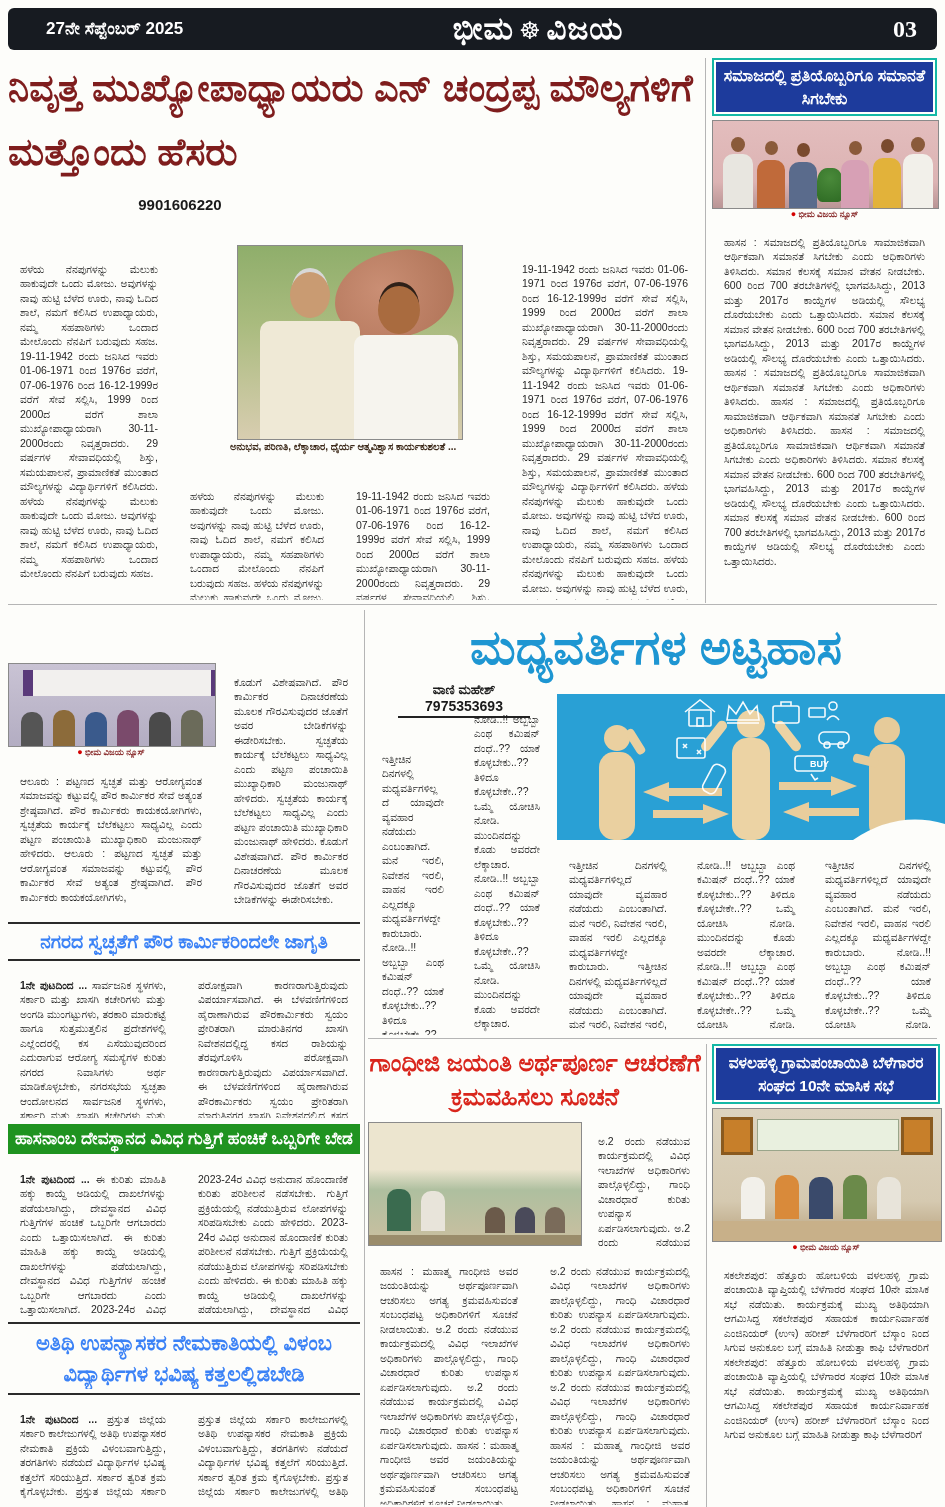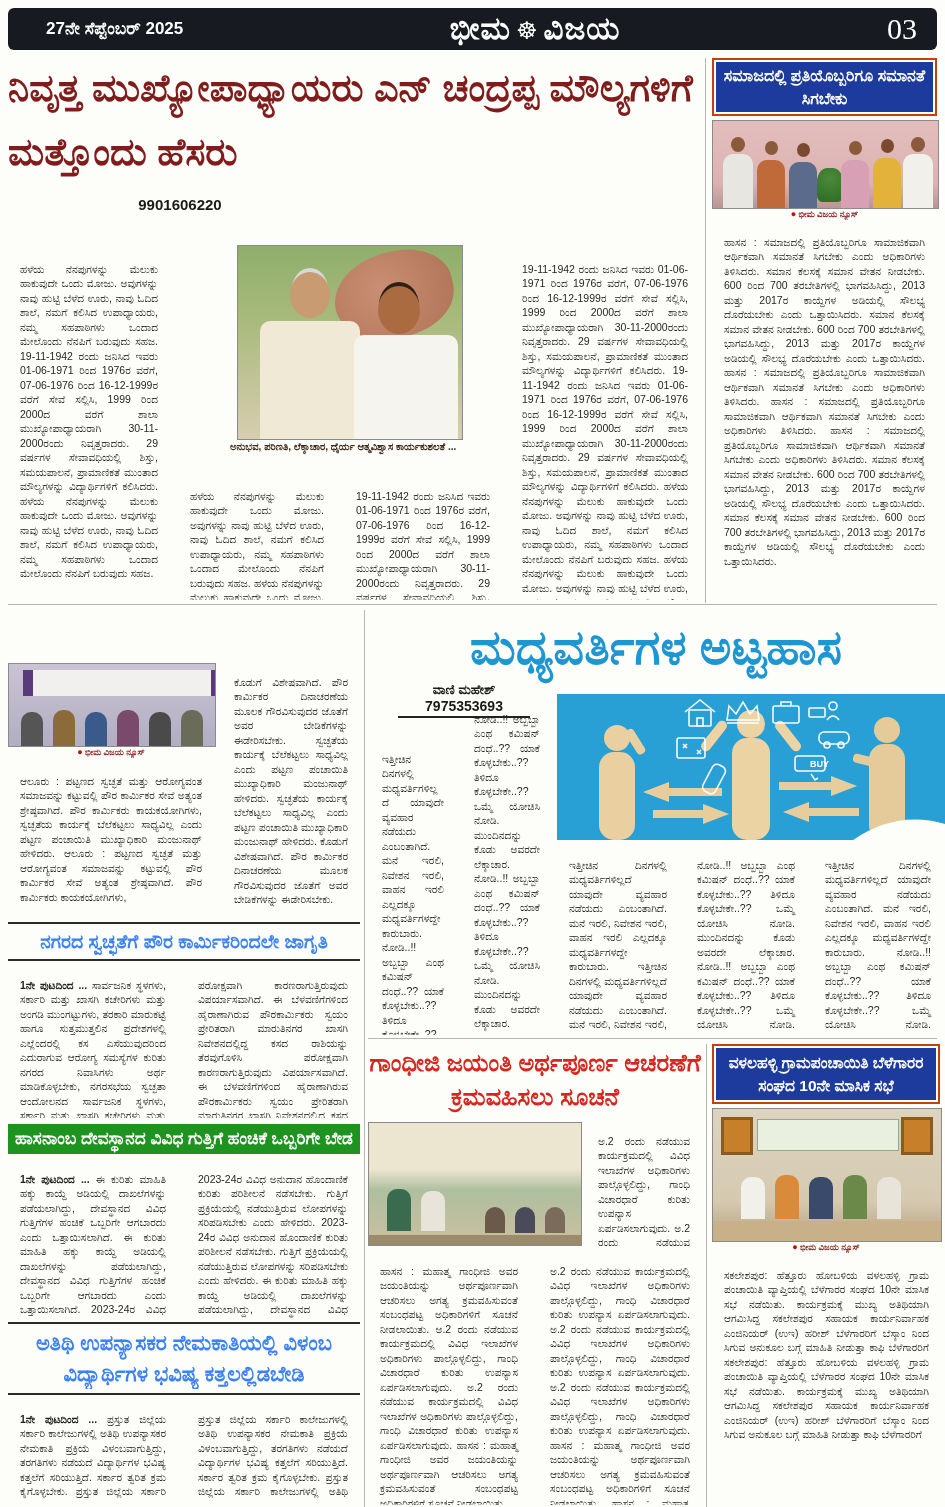--- a/index.html
+++ b/index.html
@@ -4,25 +4,25 @@
 <style>
   html,body{margin:0;padding:0;background:#e8e8e4;}
   .page{position:relative;width:945px;height:1507px;background:#fdfdfa;margin:0 auto;
         font-family:"Liberation Sans","DejaVu Sans",sans-serif;overflow:hidden;}
   .abs{position:absolute;}
   
   .masthead-bar{background:#171b21;border-radius:6px;color:#fff;display:flex;align-items:center;}
   .mast-date{font-size:17px;font-weight:700;margin-left:38px;}
   .mast-center{flex:1;text-align:center;font-size:31px;font-weight:800;letter-spacing:1px;}
   .mast-chakra{font-size:24px;vertical-align:middle;padding:0 5px;}
-  .mast-page{font-family:"Liberation Serif","DejaVu Serif",serif;font-size:30px;font-weight:400;margin-right:20px;}
+  .mast-page{font-family:"Liberation Serif","DejaVu Serif",serif;font-size:24px;font-weight:700;margin-right:20px;}
   
   .hl-red-main{color:#7f1d1d;font-size:38px;line-height:64px;font-weight:800;text-align:left;}
   .hl-blue-big{color:#1e96d2;font-size:48px;line-height:80px;font-weight:800;text-align:center;white-space:nowrap;overflow:hidden;}
-  .box-blue{background:#1d3b9c;border:2px solid #c2410c;box-shadow:inset 0 0 0 2px #fff;
+  .box-blue{background:#1d3b9c;border:2px solid #14b8a6;box-shadow:inset 0 0 0 2px #fff;
             color:#fff;font-weight:800;text-align:center;display:flex;align-items:center;justify-content:center;padding:2px 8px;box-sizing:border-box;}
   .box-purple{background:#721a5e;border:2px solid #721a5e;box-shadow:inset 0 0 0 2px #fff;
             color:#fff;font-weight:800;font-size:21px;text-align:center;display:flex;align-items:center;justify-content:center;box-sizing:border-box;white-space:nowrap;overflow:hidden;}
   .bar-green{background:#1f9320;color:#fff;font-weight:800;font-size:17px;text-align:center;
              display:flex;align-items:center;justify-content:center;white-space:nowrap;overflow:hidden;}
   .hl-brown{color:#3b82f6;font-weight:800;text-align:center;}
   .hl-red-sm{color:#d9251c;font-size:24px;line-height:34px;font-weight:800;text-align:center;}
   .rule{background:#2a2a2a;height:2px;}
   
   .byline-name{font-size:17px;font-weight:800;color:#1a1a1a;text-align:center;}

